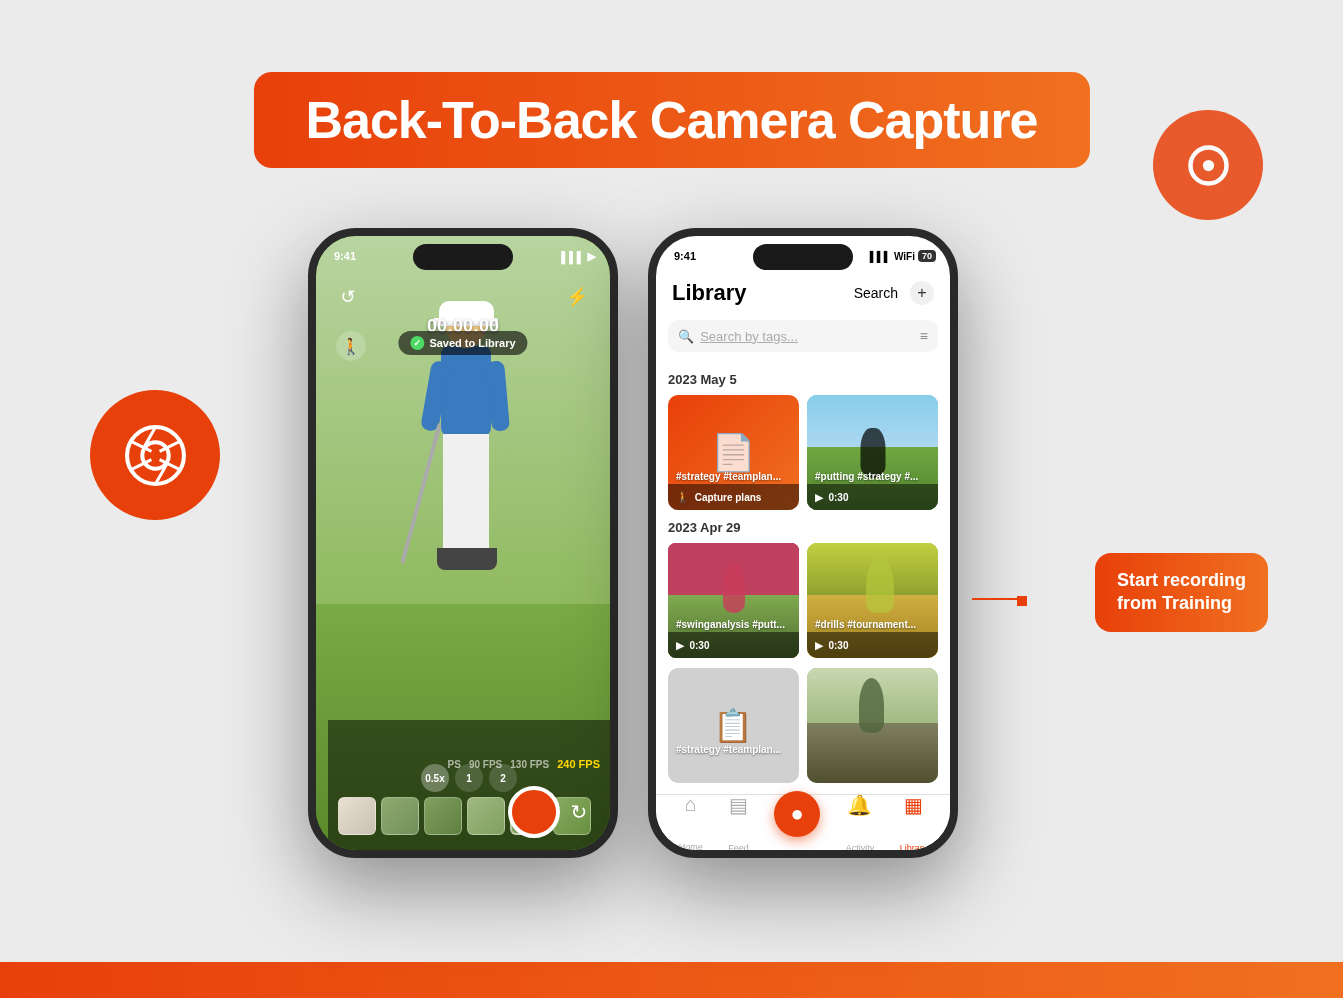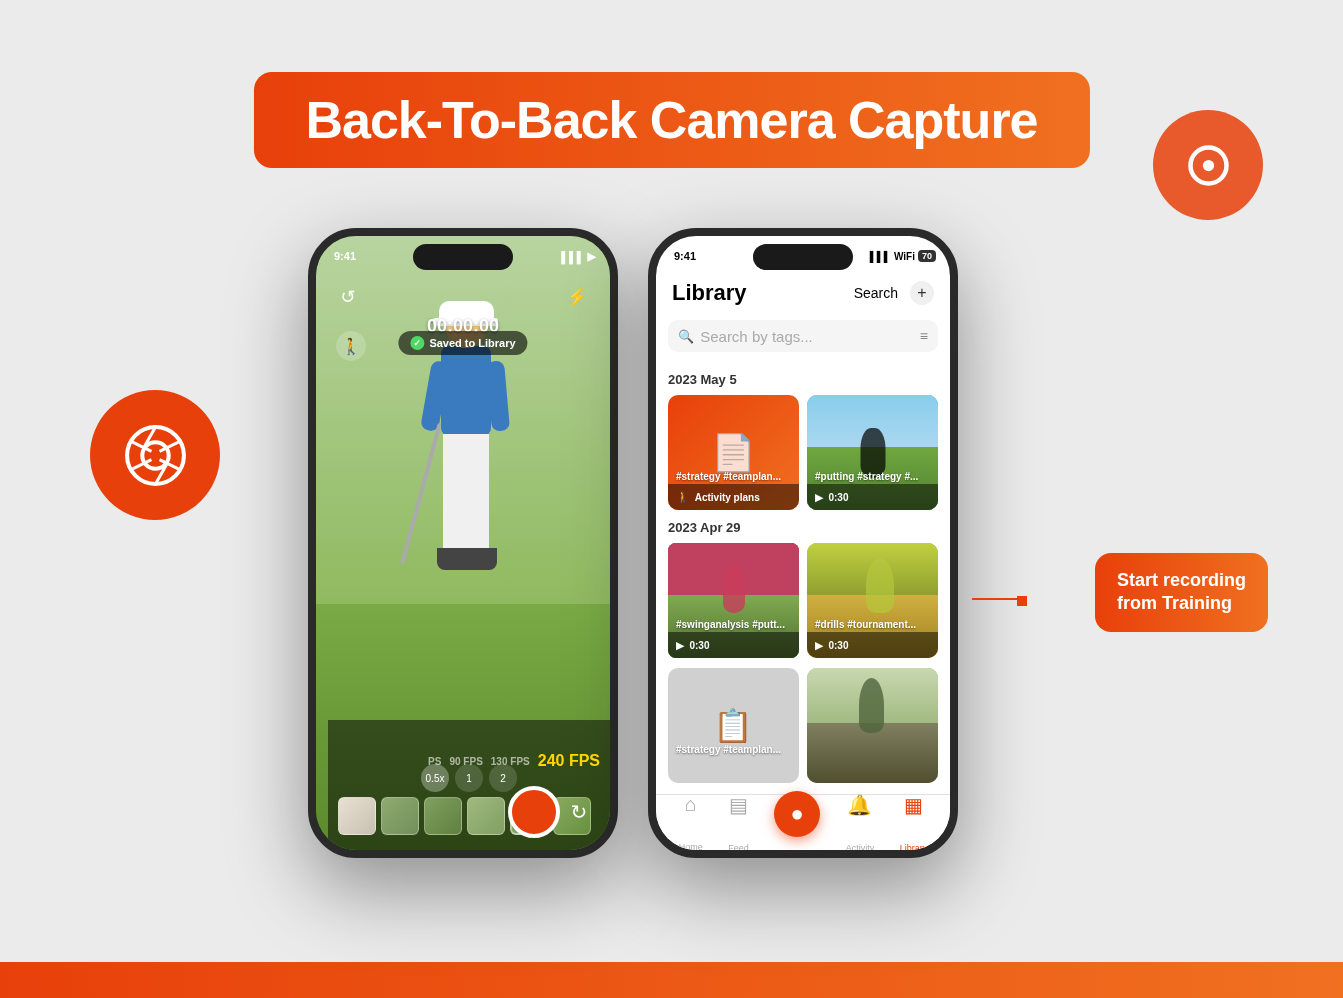--- a/index.html
+++ b/index.html
@@ -220,41 +220,41 @@
       gap: 8px;
       align-items: center;
     }
     .fps-label {
       color: rgba(255,255,255,0.6);
       font-size: 10px;
       font-weight: 600;
     }
     .fps-active {
       color: #ffd700;
-      font-size: 16px;
+      font-size: 11px;
       font-weight: 700;
     }
 
     
     .zoom-row {
       position: absolute;
       bottom: 58px;
       left: 50%;
       transform: translateX(-50%);
       display: flex;
       gap: 6px;
     }
     .zoom-btn {
       background: rgba(255,255,255,0.15);
       border-radius: 50%;
       width: 28px; height: 28px;
       display: flex; align-items: center; justify-content: center;
       color: white;
       font-size: 10px;
-      font-weight: 400;
+      font-weight: 700;
     }
     .zoom-btn.active {
       background: rgba(255,255,255,0.3);
     }
 
     
     .thumb-strip {
       position: absolute;
       bottom: 15px;
       left: 10px;
@@ -375,23 +375,24 @@
       align-items: center;
       padding: 0 10px;
       gap: 6px;
       z-index: 10;
     }
     .search-icon-r {
       font-size: 13px;
       color: #888;
     }
     .search-placeholder {
-      font-size: 15px;
+      font-size: 13px;
       color: #aaa;
       flex: 1;
+      text-decoration: underline;
     }
     .filter-icon {
       font-size: 14px;
       color: #888;
     }
 
     
     .library-content {
       position: absolute;
       top: 126px; left: 0; right: 0; bottom: 56px;
@@ -777,21 +778,21 @@
       <div class="library-content">
 
         <div class="section-date">2023 May 5</div>
         <div class="grid-2">
 
           <div class="media-card card-1">
             <div class="card-1-icon">📄</div>
             <div class="card-tags">#strategy #teamplan...</div>
             <div class="card-footer">
               <span class="card-footer-icon">🚶</span>
-              <span class="card-footer-text">Activity plans</span>
+              <span class="card-footer-text">Capture plans</span>
             </div>
           </div>
 
           <div class="media-card card-2">
             <div class="card-2-bg">
 
               <div style="position:absolute;top:0;left:0;right:0;height:50%;background:linear-gradient(180deg,#87ceeb,#b0d8f0);"></div>
 
               <div style="position:absolute;bottom:0;left:0;right:0;height:55%;background:linear-gradient(180deg,#70a840,#508030);"></div>
 

